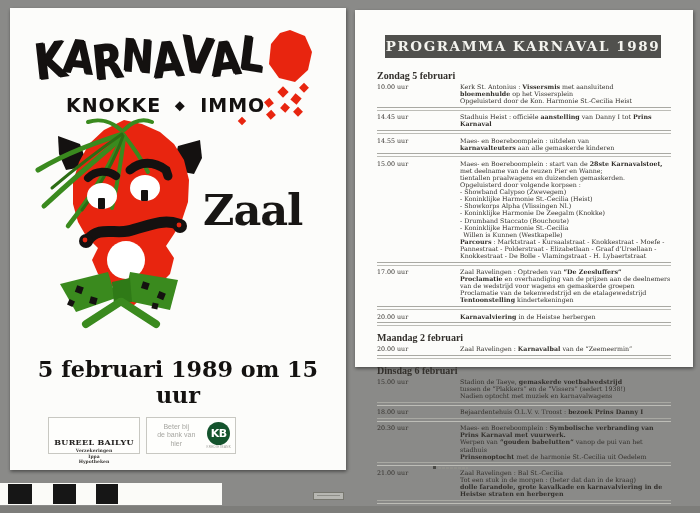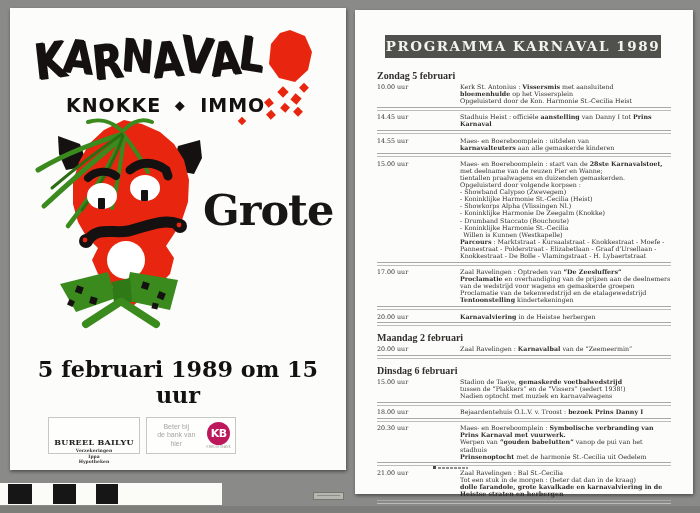--- a/index.html
+++ b/index.html
@@ -4,21 +4,21 @@
 <style>
   html,body{margin:0;padding:0;}
   body{width:700px;height:513px;background:#8a8a88;position:relative;overflow:hidden;
        font-family:"DejaVu Serif",serif;}
   .stage{position:absolute;inset:0;}
 
   
   .page{position:absolute;background:#fcfcfa;
         box-shadow:0 2px 3px rgba(0,0,0,.30), 2px 1px 3px rgba(0,0,0,.18);}
   #left-page{left:10px;top:8px;width:336px;height:462px;}
-  #right-page{left:355px;top:10px;width:338px;height:484px;}
+  #right-page{left:355px;top:10px;width:338px;height:357px;}
 
   
   .karnaval{position:absolute;left:24px;top:28px;white-space:nowrap;color:#141110;
             transform:scaleX(.9);transform-origin:left top;}
   .karnaval span{display:inline-block;font:900 44px/1 "DejaVu Sans",sans-serif;
                  letter-spacing:-2px;text-shadow:1.5px 1px 0 currentColor;}
   .karnaval span:nth-child(1){transform:rotate(-7deg) translateY(3px) scale(1.02,1.12);}
   .karnaval span:nth-child(2){transform:rotate(5deg) translateY(-1px) scale(.98,1.04);}
   .karnaval span:nth-child(3){transform:rotate(-6deg) translateY(4px) scale(1,1.08);}
   .karnaval span:nth-child(4){transform:rotate(4deg) translateY(-2px) scale(.96,1.02);}
@@ -41,21 +41,21 @@
 
   .ad{position:absolute;top:409px;height:37px;border:1px solid #c8c8c2;background:#fefefc;box-sizing:border-box;}
   .ad-1{left:38px;width:92px;}
   .ad-2{left:136px;width:90px;display:flex;align-items:center;padding:0 4px;gap:5px;}
   .ad-3{left:230px;width:93px;}
   .ad h4{font:bold 8px/10px "DejaVu Serif",serif;text-align:center;margin:19px 2px 1px;
          letter-spacing:.3px;color:#242220;}
   .ad .sub{font:bold 4.5px/5.6px "DejaVu Serif",serif;text-align:center;color:#3a3836;}
   .kb-slogan{flex:1;font:400 7px/8.5px "Liberation Sans",sans-serif;color:#a7a7a2;text-align:center;}
   .kb-col{display:flex;flex-direction:column;align-items:center;}
-  .kb-logo{width:23px;height:23px;border-radius:50%;background:#be185d;color:#fff;
+  .kb-logo{width:23px;height:23px;border-radius:50%;background:#14532d;color:#fff;
            font:bold 11px/23px "DejaVu Sans",sans-serif;text-align:center;letter-spacing:-.5px;}
   .kb-sub{font:3px/4px "Liberation Sans",sans-serif;color:#9b9b96;letter-spacing:.3px;}
 
   
   .banner{position:absolute;left:30px;top:25px;width:276px;height:23px;background:#50504d;
           color:#f4f4ef;font:bold 13.5px/23px "DejaVu Serif",serif;letter-spacing:1.6px;
           text-align:center;}
   .schedule{position:absolute;left:22px;top:54px;width:294px;
             font:6.3px/7.1px "DejaVu Serif",serif;color:#33302c;}
   .day-label{font-weight:bold;font-size:10px;margin:8px 0 4px;font-family:Liberation Serif, serif;}
@@ -161,21 +161,21 @@
           <rect x="130" y="178" width="7" height="7" transform="rotate(22 133 181)"></rect>
           <rect x="124" y="189" width="6" height="6" transform="rotate(12 127 192)"></rect>
         </g>
         <polygon fill="#2f7a17" points="84,168 102,164 104,188 86,190"></polygon>
         <path d="M92,188 L58,210" stroke="#3a8a1e" stroke-width="8" stroke-linecap="round"></path>
         <path d="M94,188 L128,210" stroke="#3a8a1e" stroke-width="8" stroke-linecap="round"></path>
       </g>
     </svg>
 
     <div class="headline">
-      <div>Grote</div>
+      <div>Zaal</div>
     </div>
 
     <div class="date-line">5 februari 1989 om 15 uur</div>
 
     <div class="ad ad-1">
       <h4>BUREEL BAILYU</h4>
       <div class="sub">Verzekeringen</div>
       <div class="sub">Ippa</div>
       <div class="sub">Hypotheken</div>
     </div>

